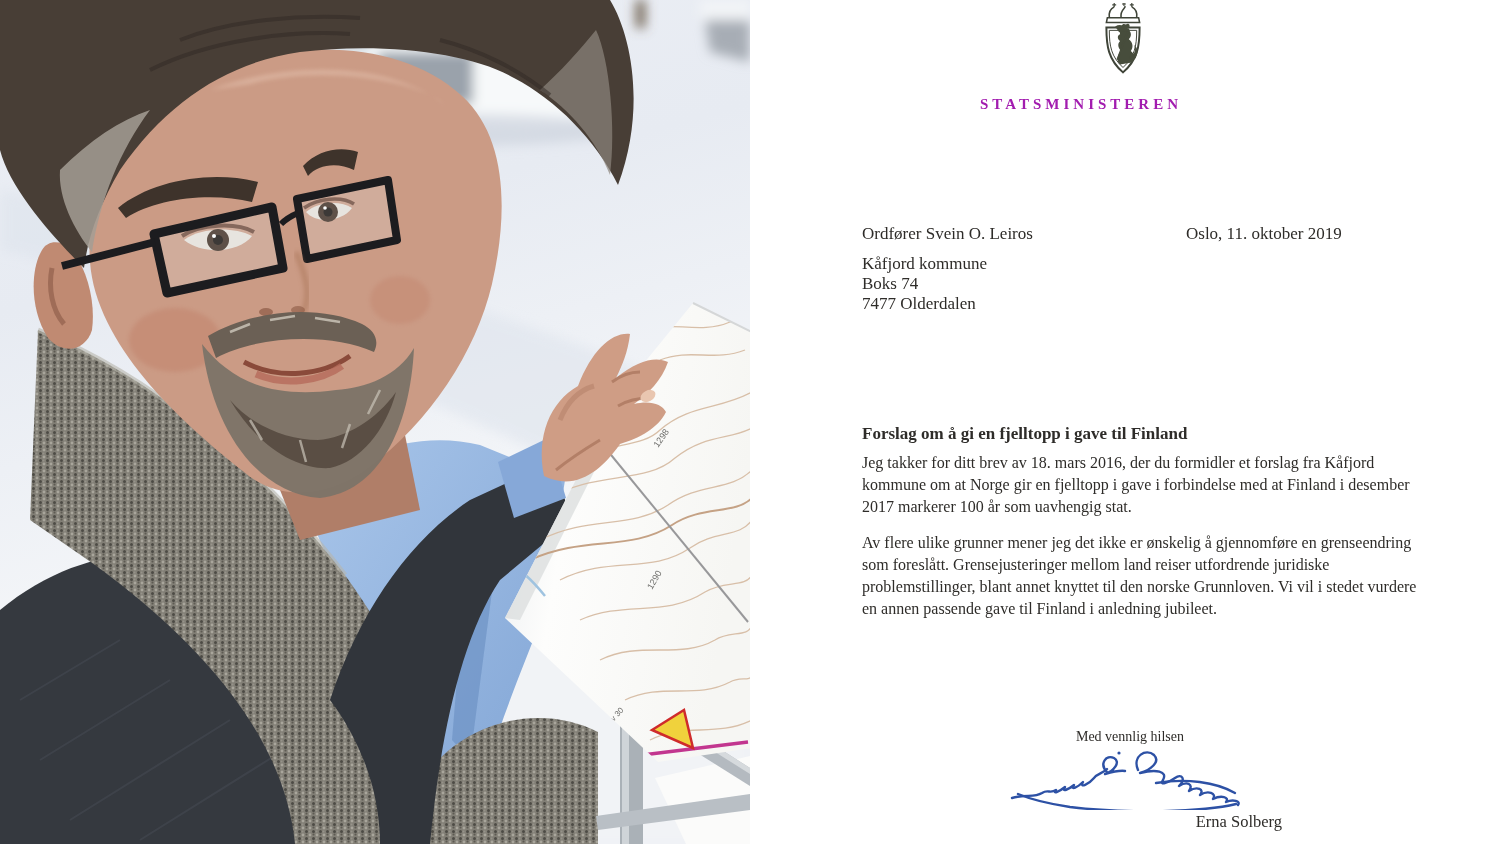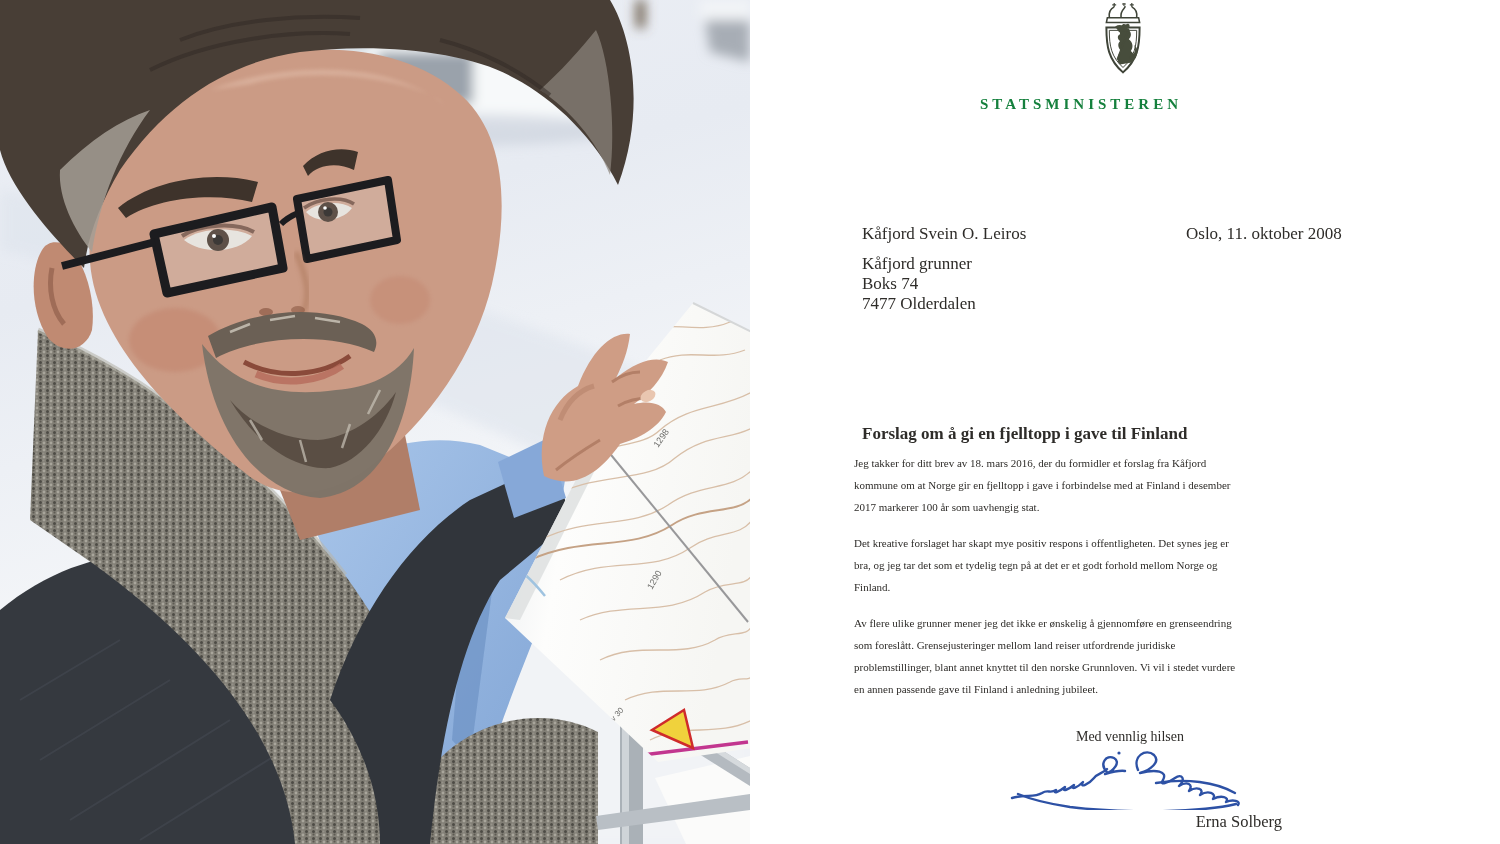--- a/index.html
+++ b/index.html
@@ -8,27 +8,27 @@
     width:1500px; height:844px; display:flex; overflow:hidden;
     font-family:"Liberation Serif", serif; background:#fff; position:relative;
   }
   .photo-pane { width:750px; height:844px; position:relative; flex:0 0 750px; overflow:hidden; }
   .photo-pane svg { display:block; }
   .letter-pane { width:750px; height:844px; position:relative; background:#ffffff; color:#2e2c29; }
 
   .crest { position:absolute; left:343px; top:3px; width:60px; height:86px; }
   .ministry {
     position:absolute; top:96px; left:0; width:614px; text-align:center;
-    font-size:15px; font-weight:bold; letter-spacing:4px; color:#15803d;padding-left:48px;
+    font-size:15px; font-weight:bold; letter-spacing:4px; color:#a21caf;padding-left:48px;
   }
   .addr { position:absolute; left:112px; top:224px; font-size:17px; line-height:20px; }
   .addr .line1 { margin-bottom:10px; }
   .dateline { position:absolute; left:436px; top:224px; font-size:17px; }
   .subject { position:absolute; left:112px; top:424px; width:600px; font-size:17px; font-weight:bold; }
-  .bodytext { position:absolute; left:104px; top:452px; width:600px; font-size:11px; line-height:22px; }
+  .bodytext { position:absolute; left:112px; top:452px; width:600px; font-size:16px; line-height:22px; }
   .bodytext p { margin:0 0 14px 0; white-space:pre-line; }
   .closing { position:absolute; left:230px; top:729px; width:300px; text-align:center; font-size:14px; }
   .signature { position:absolute; left:258px; top:748px; }
   .sig-name { position:absolute; left:232px; top:812px; width:300px; text-align:right; font-size:16.5px; }
 </style>
 </head>
 <body>
 
 <div class="stage">
 
@@ -215,37 +215,34 @@
         <path d="M 37 55 C 42 53 44 47 41 43 C 45 45 46 51 43 56 C 41 59 39 59 37 57 Z"></path>
         <path d="M 29 27 C 27 23 30 20 33 22 C 36 20 38 23 36 26 Z"></path>
       </g>
       <path d="M 24 58 L 35 29" stroke="#474d3c" stroke-width="1.6"></path>
       <path d="M 36 29 C 33 23 27 21 22 24 L 26 30 Z" fill="#474d3c"></path>
     </svg>
 
     <div class="ministry">STATSMINISTEREN</div>
 
     <div class="addr">
-      <div class="line1">Kåfjord Svein O. Leiros</div>
-      <div>Kåfjord grunner</div>
+      <div class="line1">Ordfører Svein O. Leiros</div>
+      <div>Kåfjord kommune</div>
       <div>Boks 74</div>
       <div>7477 Olderdalen</div>
     </div>
 
-    <div class="dateline">Oslo, 11. oktober 2008</div>
+    <div class="dateline">Oslo, 11. oktober 2019</div>
 
     <div class="subject">Forslag om å gi en fjelltopp i gave til Finland</div>
 
     <div class="bodytext">
       <p>Jeg takker for ditt brev av 18. mars 2016, der du formidler et forslag fra Kåfjord
 kommune om at Norge gir en fjelltopp i gave i forbindelse med at Finland i desember
 2017 markerer 100 år som uavhengig stat.</p>
-      <p>Det kreative forslaget har skapt mye positiv respons i offentligheten. Det synes jeg er
-bra, og jeg tar det som et tydelig tegn på at det er et godt forhold mellom Norge og
-Finland.</p>
       <p>Av flere ulike grunner mener jeg det ikke er ønskelig å gjennomføre en grenseendring
 som foreslått. Grensejusteringer mellom land reiser utfordrende juridiske
 problemstillinger, blant annet knyttet til den norske Grunnloven. Vi vil i stedet vurdere
 en annen passende gave til Finland i anledning jubileet.</p>
     </div>
 
     <div class="closing">Med vennlig hilsen</div>
 
     <svg class="signature" width="245" height="62" viewBox="0 0 245 62">
       <g stroke="#2d51a5" stroke-width="2.4" fill="none" stroke-linecap="round" stroke-linejoin="round">

